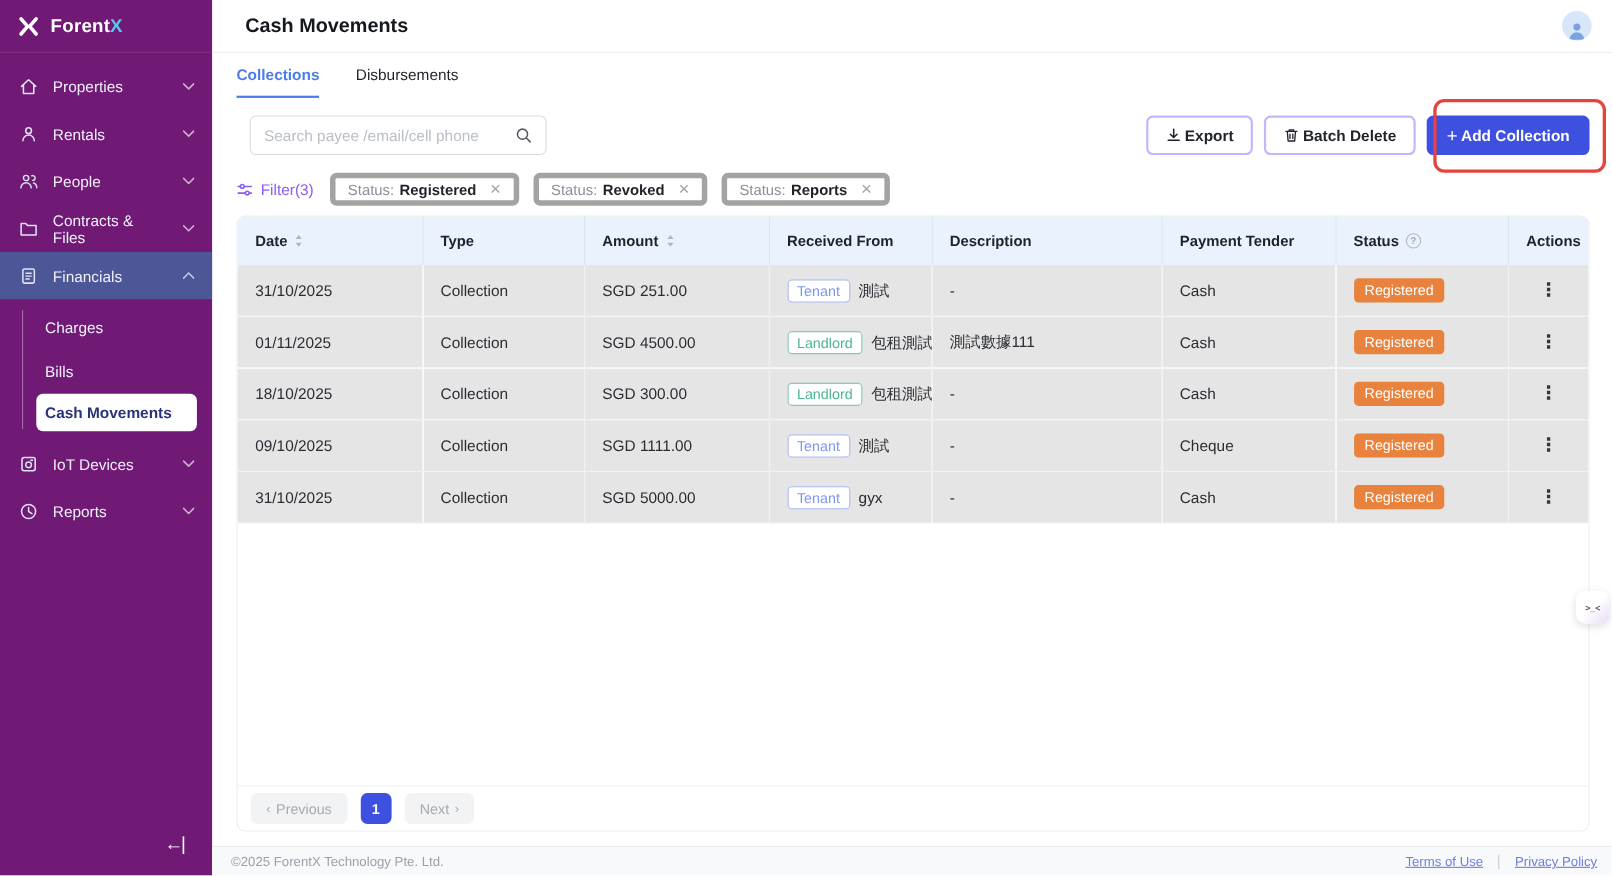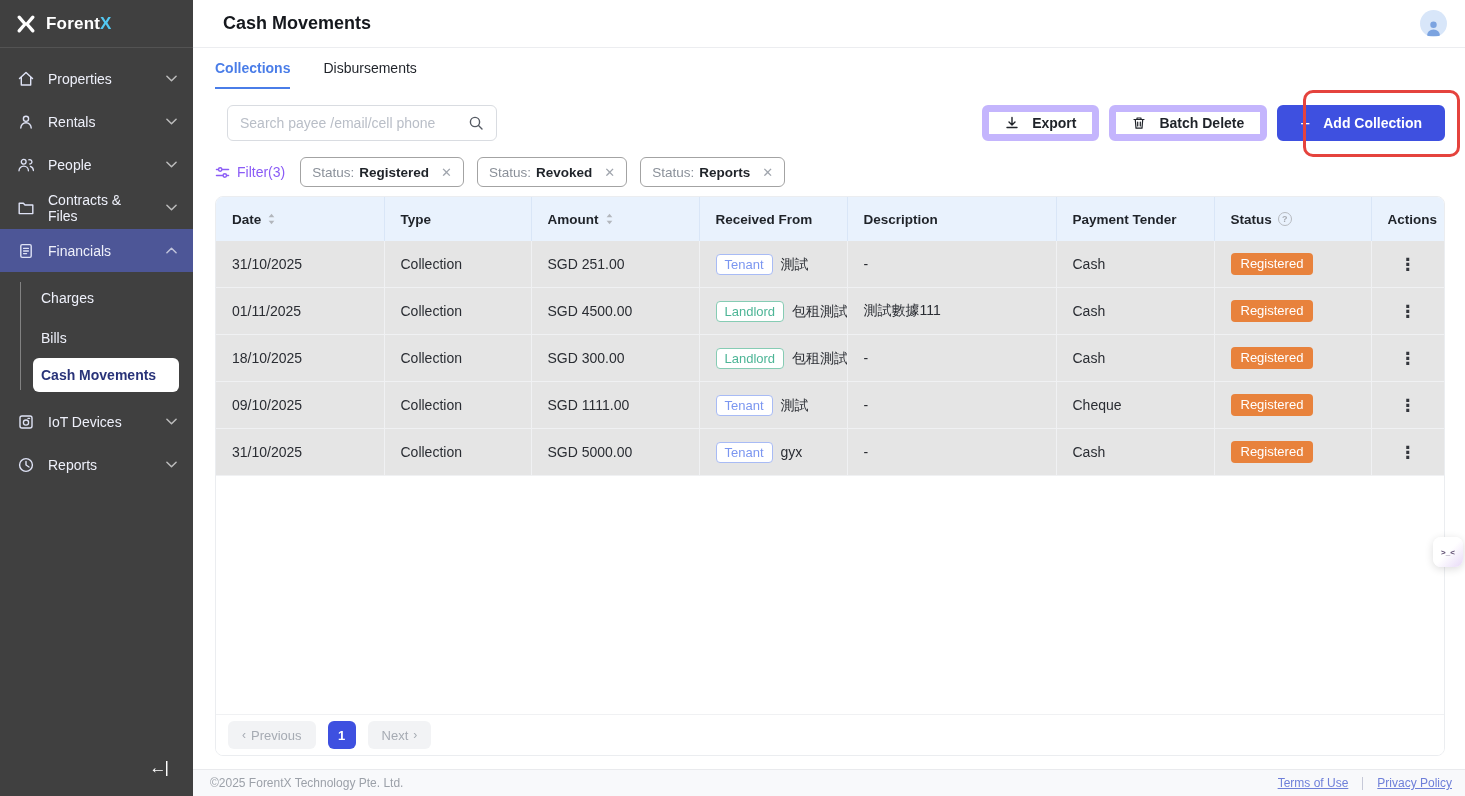--- a/index.html
+++ b/index.html
@@ -1,21 +1,21 @@
 <!DOCTYPE html>
 <html><head>
 <meta charset="utf-8">
 <style>
   * { margin:0; padding:0; box-sizing:border-box; }
   html,body { width:1465px; height:796px; }
   body { font-family:"Liberation Sans","DejaVu Sans",sans-serif; background:#fff; overflow:hidden; }
   .app { position:relative; width:1465px; height:796px; display:flex; }
 
   
-  .sidebar { width:193px; height:100%; background:#404040; color:#fff; display:flex; flex-direction:column; flex-shrink:0; }
+  .sidebar { width:193px; height:100%; background:#701a75; color:#fff; display:flex; flex-direction:column; flex-shrink:0; }
   .logo-row { height:48px; display:flex; align-items:center; padding-left:15px; gap:9px; border-bottom:1px solid rgba(255,255,255,0.10); }
   .logo-mark { width:22px; height:22px; }
   .brand { font-size:17px; font-weight:bold; letter-spacing:.2px; }
   .brand .x { color:#53c8f2; }
   .nav { padding-top:9px; flex:1; }
   .nav-item { height:43px; display:flex; align-items:center; padding:0 16px 0 17px; gap:13px; font-size:14px; color:#eef0fa; cursor:pointer; }
   .nav-item.active { background:#4d5697; }
   .nav-item .nav-label { flex:1; }
   .nav-icon { width:18px; height:18px; flex-shrink:0; color:#dfe3f6; }
   .chev { width:11px; height:7px; color:rgba(255,255,255,0.65); flex-shrink:0; }
@@ -36,31 +36,31 @@
   .tabs-row { height:41px; display:flex; align-items:center; gap:33px; padding-left:22px; flex-shrink:0; }
   .tab { font-size:14px; color:#1f2329; cursor:pointer; height:100%; display:flex; align-items:center; border-bottom:2px solid transparent; font-weight:500; }
   .tab.active { color:#4a7de8; font-weight:600; border-bottom-color:#4a7de8; }
 
   .toolbar { margin:16px 22px 0 22px; display:flex; align-items:center; flex-shrink:0;padding-left:12px; }
   .search-box { width:270px; height:36px; border:1px solid #d9dce1; border-radius:6px; display:flex; align-items:center; padding:0 12px; gap:8px; background:#fff; }
   .search-box input { border:none; outline:none; flex:1; font-size:14px; color:#30343b; font-family:inherit; background:transparent; }
   .search-box input::placeholder { color:#b9bec7; }
   .search-icon { width:16px; height:16px; color:#555a63; flex-shrink:0; cursor:pointer; }
   .toolbar-spacer { flex:1; }
-  .btn { height:36px; border:7px solid #c4b5fd; background:#fff; border-radius:6px; display:flex; align-items:center; gap:13px; font-size:14px; font-weight:600; color:#1f2329; padding:0 16px; cursor:pointer; font-family:inherit; }
+  .btn { height:36px; border:2px solid #c4b5fd; background:#fff; border-radius:6px; display:flex; align-items:center; gap:3px; font-size:14px; font-weight:600; color:#1f2329; padding:0 16px; cursor:pointer; font-family:inherit; }
   .btn + .btn { margin-left:10px; }
   .btn-icon { width:14px; height:14px; color:#1f2329; }
   .btn.primary { background:#3e50e0; border-color:#3e50e0; color:#fff; margin-left:10px; }
   .btn.primary .plus { font-size:17px; font-weight:400; line-height:1; }
   .red-annotation { position:absolute; left:1110px; top:90px; width:157px; height:67px; border:3px solid #e5433d; border-radius:10px; pointer-events:none; z-index:5; }
 
   .filterbar { margin:16px 22px 0 22px; display:flex; align-items:center; gap:13px; flex-shrink:0; }
   .filter-link { display:flex; align-items:center; gap:7px; color:#8b5cf6; font-size:14px; cursor:pointer; margin-right:2px; }
   .filter-icon { width:15px; height:15px; }
-  .chip { height:30px; border:1px solid #a3a3a3; border-radius:6px; background:#fff; display:flex; align-items:center; padding:0 11px; font-size:13.5px; gap:5px;justify-content:flex-end; }
+  .chip { height:30px; border:5px solid #a3a3a3; border-radius:6px; background:#fff; display:flex; align-items:center; padding:0 11px; font-size:13.5px; gap:5px;justify-content:flex-end; }
   .chip .pre { color:#8a9099; }
   .chip .val { color:#1f2329; font-weight:600; }
   .chip .x { color:#a0a5ad; margin-left:7px; cursor:pointer; font-size:13px; }
 
   
   .card { margin:9px 22px 0 22px; height:560px; border:1px solid #ebedf0; border-radius:8px; display:flex; flex-direction:column; overflow:hidden; flex-shrink:0; }
   table { width:100%; border-collapse:collapse; table-layout:fixed; }
   thead th { background:#e9f2fd; font-size:13.5px; font-weight:600; color:#1f2329; text-align:left; padding:8px 16px; height:44px; border-right:1px solid #d9e6f7; }
   thead th:last-child { border-right:none; }
   tbody td { font-size:14px; color:#2a2d33; padding:12px 16px; height:44px; border-bottom:1px solid #f0f1f3; border-right:1px solid #f0f1f3; background:#e5e5e5; white-space:nowrap; overflow:hidden; }

